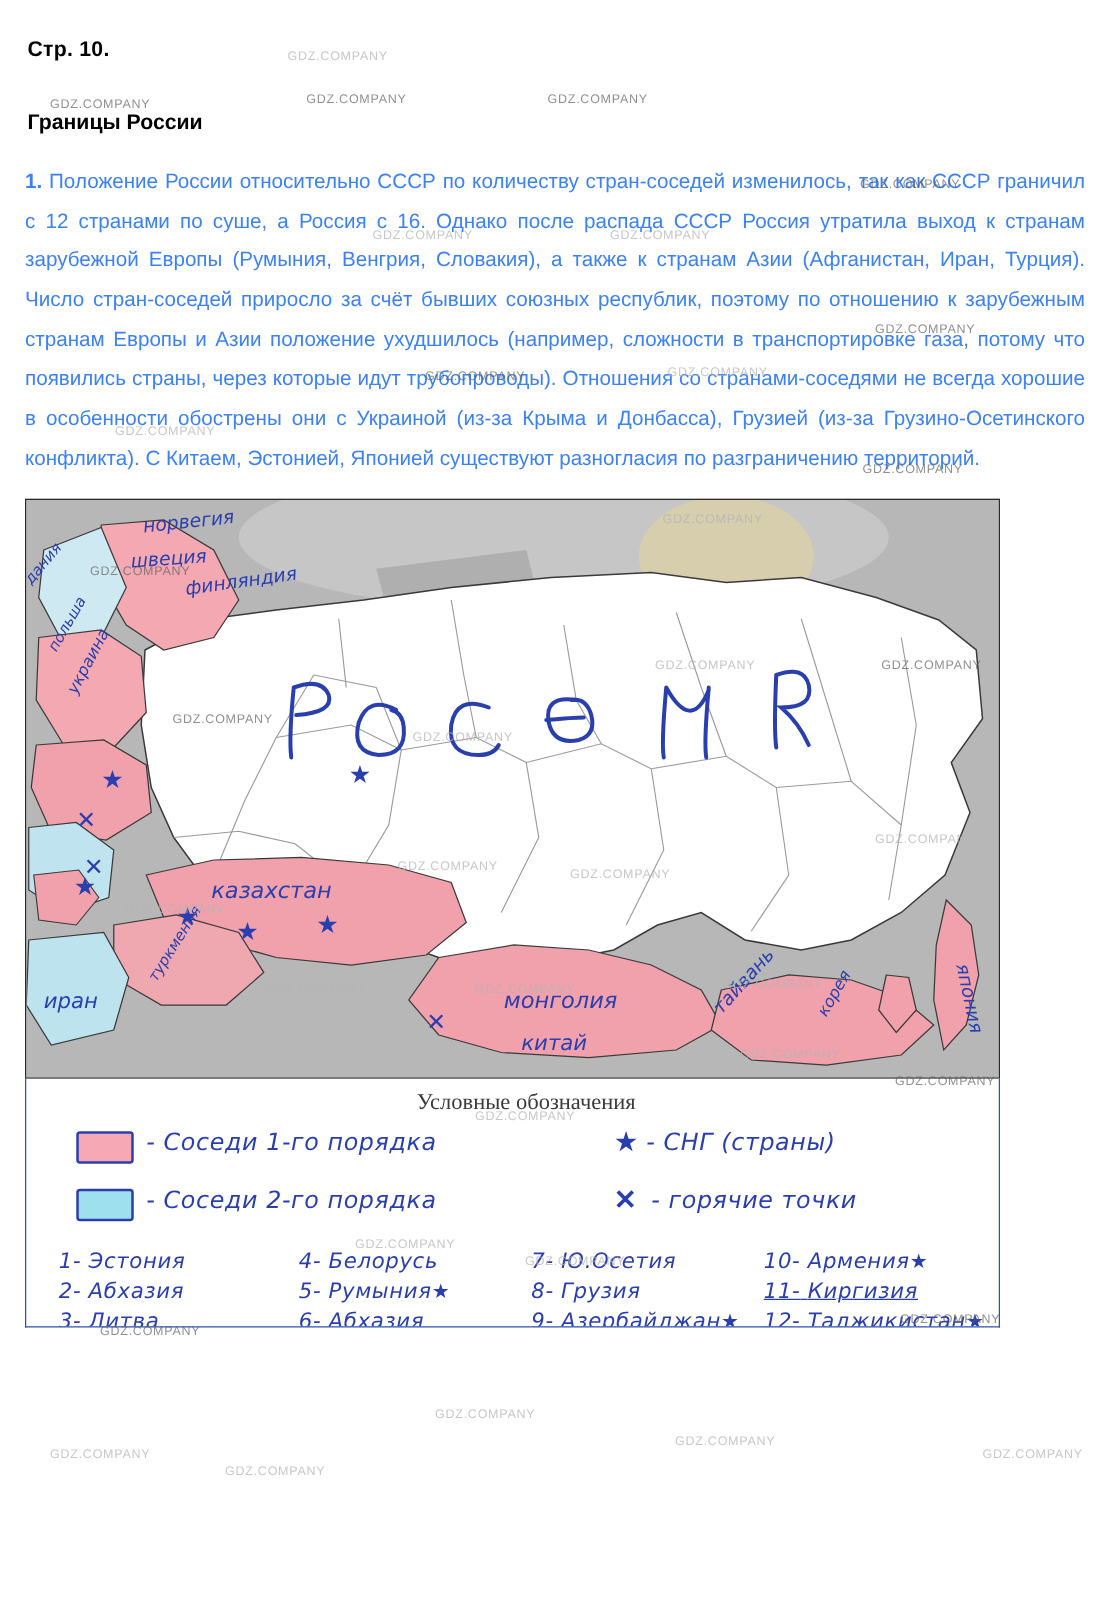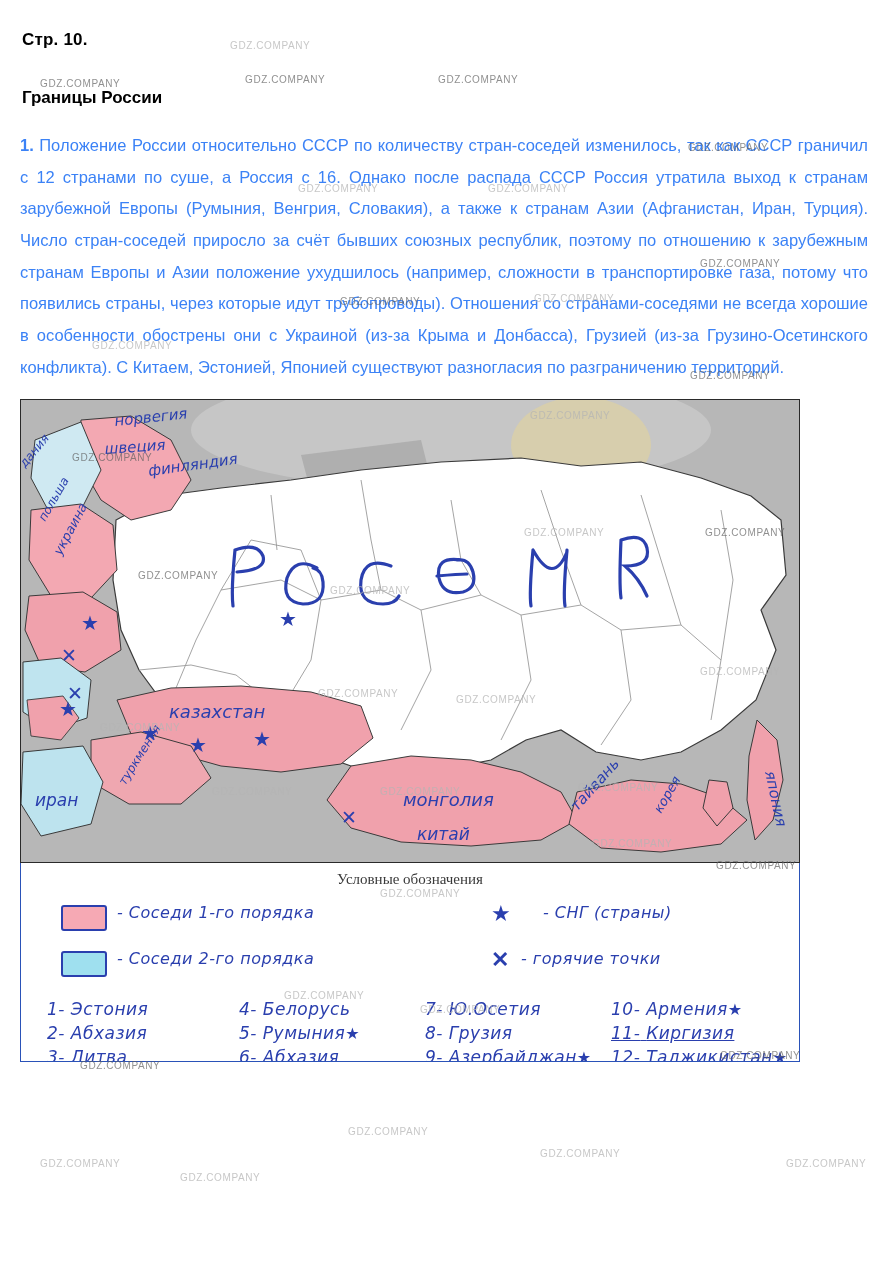--- a/index.html
+++ b/index.html
@@ -69,31 +69,31 @@
     width: 778px;
     height: 198px;
     border: 1px solid #2a52b8;
     border-top: none;
     background: #ffffff;
     overflow: hidden;
   }
   .legend-title {
     position: absolute;
     top: 8px;
-    left: 0;
+    left: 11px;
     width: 100%;
     text-align: center;
-    font-size: 15px;
+    font-size: 18px;
     color: #3a3a3a;
     font-family: "Liberation Serif", serif;
   }
   .hand {
     font-family: "DejaVu Sans", sans-serif;
     color: #2a3fae;
-    font-size: 16px;
+    font-size: 19px;
     font-style: italic;
     letter-spacing: 0.5px;
     position: absolute;
     white-space: nowrap;
   }
   .hand.small { font-size: 17px; }
   .swatch {
     position: absolute;
     width: 42px;
     height: 22px;
@@ -239,21 +239,21 @@
   <div class="legend-box">
     <div class="legend-title">Условные обозначения</div>
 
     <div class="swatch pink" style="left:40px; top:42px;"></div>
     <div class="hand" style="left:96px; top:40px;">- Соседи 1-го порядка</div>
 
     <div class="swatch cyan" style="left:40px; top:88px;"></div>
     <div class="hand" style="left:96px; top:86px;">- Соседи 2-го порядка</div>
 
     <div class="star" style="left:470px; top:38px;">★</div>
-    <div class="hand" style="left:522px; top:40px;">- СНГ (страны)</div>
+    <div class="hand" style="left:496px; top:40px;">- СНГ (страны)</div>
 
     <div class="xmark" style="left:470px; top:84px;">✕</div>
     <div class="hand" style="left:500px; top:86px;">- горячие точки</div>
 
     <div class="hand small" style="left:26px; top:136px;">
       <span>1-</span>
       <span>Эстония</span>
     </div>
     <div class="hand small" style="left:26px; top:160px;">
       <span>2-</span>

